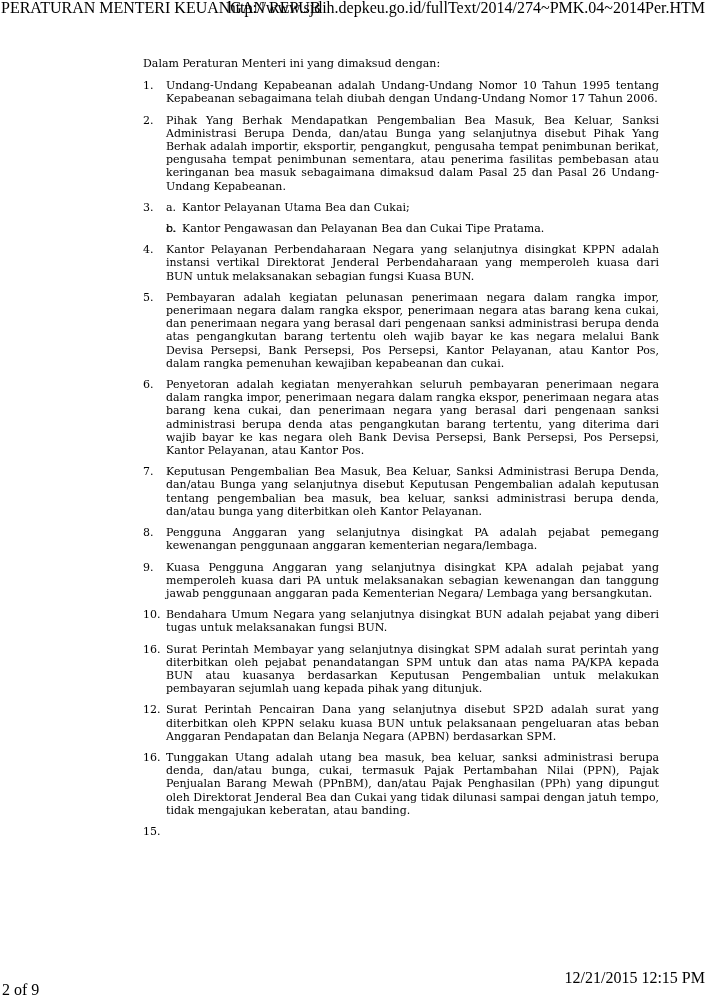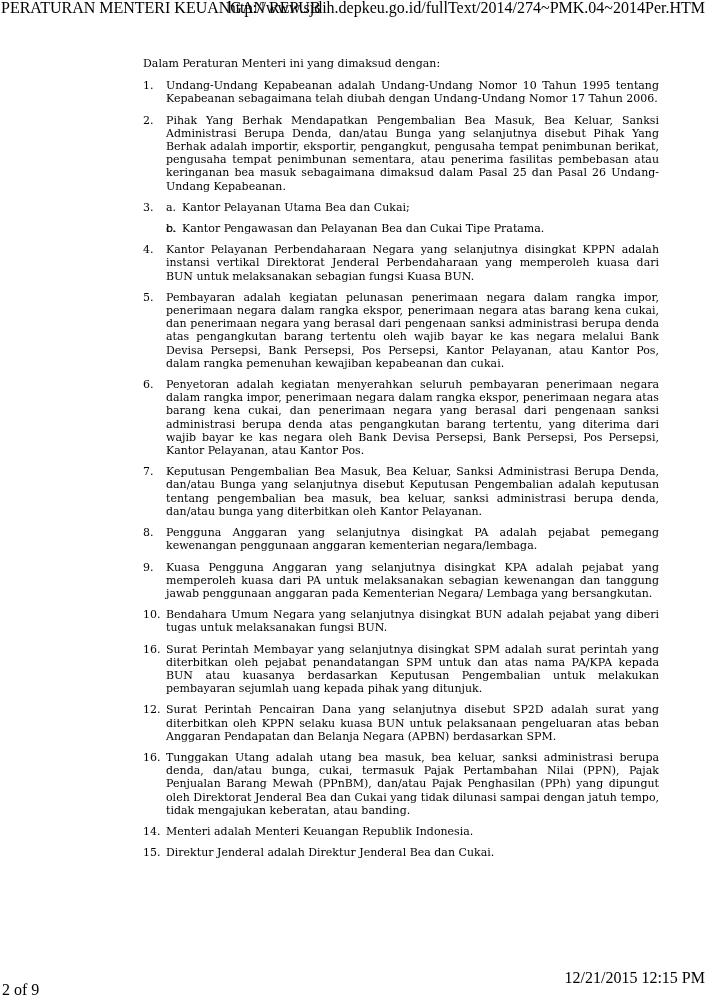--- a/index.html
+++ b/index.html
@@ -121,24 +121,19 @@
     </li>
     <li class="item">
       <span class="num">12.</span>
       <span>Surat Perintah Pencairan Dana yang selanjutnya disebut SP2D adalah surat yang diterbitkan oleh KPPN selaku kuasa BUN untuk pelaksanaan pengeluaran atas beban Anggaran Pendapatan dan Belanja Negara (APBN) berdasarkan SPM.</span>
     </li>
     <li class="item">
       <span class="num">16.</span>
       <span>Tunggakan Utang adalah utang bea masuk, bea keluar, sanksi administrasi berupa denda, dan/atau bunga, cukai, termasuk Pajak Pertambahan Nilai (PPN), Pajak Penjualan Barang Mewah (PPnBM), dan/atau Pajak Penghasilan (PPh) yang dipungut oleh Direktorat Jenderal Bea dan Cukai yang tidak dilunasi sampai dengan jatuh tempo, tidak mengajukan keberatan, atau banding.</span>
     </li>
     <li class="item">
-      <span class="num">14.</span>
-      <span>Menteri adalah Menteri Keuangan Republik Indonesia.</span>
-    </li>
-    <li class="item">
       <span class="num">15.</span>
-      <span>Direktur Jenderal adalah Direktur Jenderal Bea dan Cukai.</span>
     </li>
   </ol>
 </div>
 
 <div class="ftr-left">2 of 9</div>
 <div class="ftr-right">12/21/2015 12:15 PM</div>
 
 </body></html>

